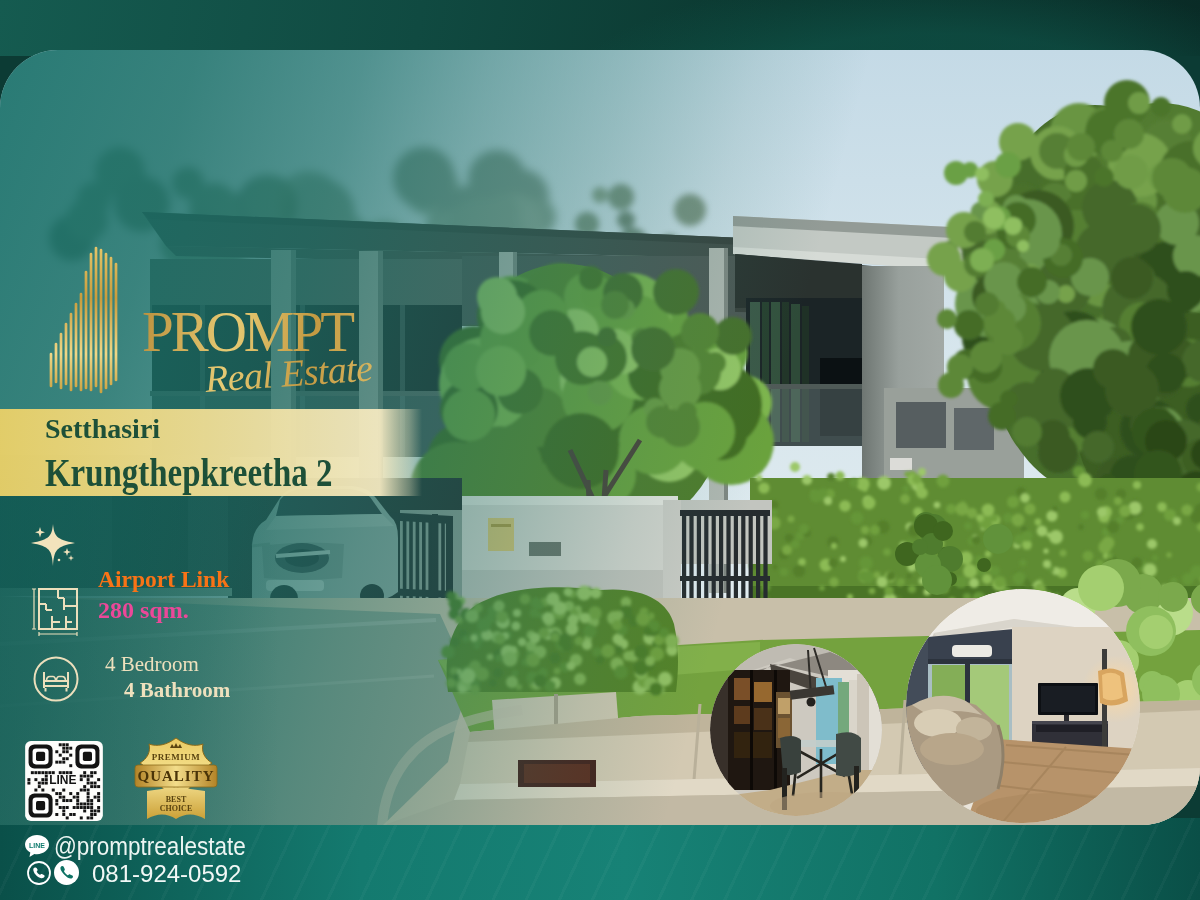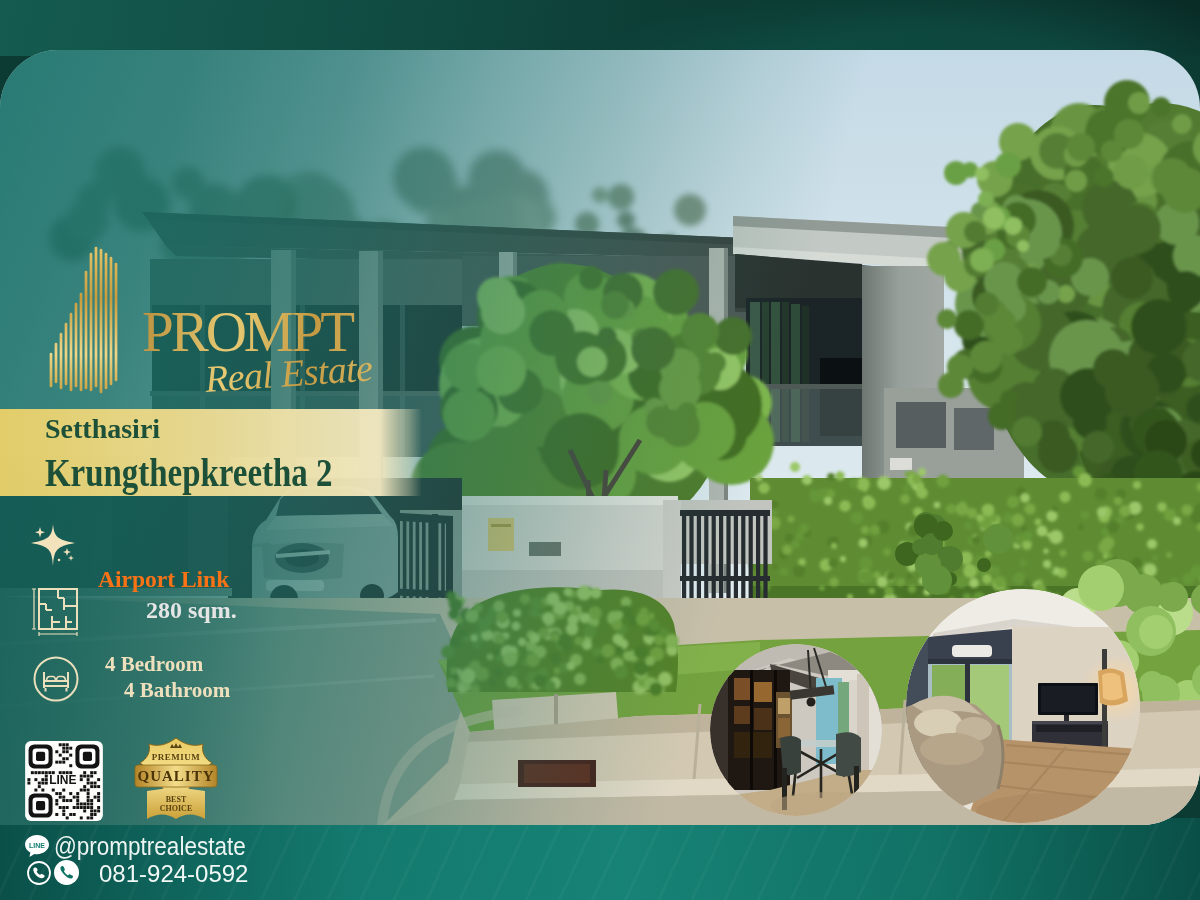--- a/index.html
+++ b/index.html
@@ -1117,31 +1117,31 @@
 
 <svg class="abs" style="left:30px;top:584px;" width="52" height="54" viewBox="0 0 52 54" xmlns="http://www.w3.org/2000/svg">
 <g stroke="#ecdfbc" stroke-width="2" fill="none">
 <rect x="9" y="5" width="38" height="40"></rect>
 <path d="M9,20 L16,20 M16,20 L16,26 M16,26 L22,26 M28,5 L28,14 M28,14 L34,14 M34,14 L34,26 M34,22 L47,22 M22,32 L22,45 M22,38 L30,38 M36,32 L36,45 M36,38 L42,38"></path>
 <path d="M4,5 L4,45 M2,5 L6,5 M2,45 L6,45" stroke-width="1.2"></path>
 <path d="M9,50 L47,50 M9,48 L9,52 M47,48 L47,52" stroke-width="1.2"></path>
 </g>
 </svg>
 
-<div class="abs serif" style="left:98px;top:597px;color:#e5e5e5;font-weight:bold;font-size:24px;margin-left:48px;">280 sqm.</div>
+<div class="abs serif" style="left:98px;top:597px;color:#ec4899;font-weight:bold;font-size:24px;">280 sqm.</div>
 
 <svg class="abs" style="left:32px;top:655px;" width="48" height="48" viewBox="0 0 48 48" xmlns="http://www.w3.org/2000/svg">
 <g stroke="#ecdfbc" stroke-width="2" fill="none">
 <circle cx="24" cy="24" r="21.5"></circle>
 <path d="M12,17 L12,33 M36,17 L36,33 M12,26 L36,26 M12,31 L36,31 M13.5,33 L13.5,36.5 M34.5,33 L34.5,36.5"></path>
 <path d="M14.5,26 Q14.5,21.5 18,21.5 L21,21.5 Q23.6,22 23.6,26 M24.4,26 Q24.4,22 27,21.5 L30,21.5 Q33.5,21.5 33.5,26" stroke-width="1.7"></path>
 </g>
 </svg>
 
-<div class="abs serif" style="left:105px;top:652px;color:#eee0bd;font-weight:bold;font-size:21px;">4 Bedroom</div>
+<div class="abs serif" style="left:105px;top:652px;color:#eee0bd;font-weight:normal;font-size:21px;">4 Bedroom</div>
 <div class="abs serif" style="left:100px;top:678px;color:#eee0bd;font-weight:bold;font-size:21px;margin-left:24px;">4 Bathroom</div>
 
 <div class="abs" style="left:25px;top:741px;"><svg width="78" height="80" viewBox="0 0 68 70" xmlns="http://www.w3.org/2000/svg">
       <rect x="0" y="0" width="68" height="70" rx="5" fill="#fdfdfb"></rect>
       <rect x="3" y="3" width="21" height="21" rx="5" fill="#131313"></rect>
       <rect x="6.5" y="6.5" width="14" height="14" rx="3" fill="#ffffff"></rect>
       <rect x="9.5" y="9.5" width="8" height="8" rx="1.5" fill="#131313"></rect>
       <rect x="44" y="3" width="21" height="21" rx="5" fill="#131313"></rect>
       <rect x="47.5" y="6.5" width="14" height="14" rx="3" fill="#ffffff"></rect>
       <rect x="50.5" y="9.5" width="8" height="8" rx="1.5" fill="#131313"></rect>
@@ -1298,21 +1298,21 @@
 <svg class="abs" style="left:27px;top:861px;" width="24" height="24" viewBox="0 0 24 24" xmlns="http://www.w3.org/2000/svg">
 <circle cx="12" cy="12" r="11" fill="none" stroke="#ffffff" stroke-width="1.8"></circle>
 <path d="M8,6.5 C7.2,6.5 6.3,7.3 6.3,8.4 C6.3,11.8 9.8,15.8 13.6,17 C15.3,17.5 17,16.9 17.5,15.7 C17.8,15 17.5,14.4 16.9,14.1 L14.9,13.1 C14.4,12.9 13.9,13 13.6,13.5 C13.3,13.9 12.9,13.95 12.4,13.6 C11.3,12.9 10.5,12 9.9,10.9 C9.7,10.5 9.8,10.1 10.2,9.8 C10.7,9.4 10.8,9 10.5,8.4 L9.6,6.9 C9.3,6.5 8.7,6.3 8,6.5 Z" fill="#ffffff"></path>
 </svg>
 
 <svg class="abs" style="left:54px;top:860px;" width="25" height="25" viewBox="0 0 25 25" xmlns="http://www.w3.org/2000/svg">
 <circle cx="12.5" cy="12.5" r="12.5" fill="#ffffff"></circle>
 <path d="M8,6 C7.3,6.2 6.5,7 6.4,8 C6.2,11.5 13,18.5 16.8,18.6 C17.9,18.6 18.8,17.8 19,17 C19.1,16.4 18.8,15.9 18.3,15.6 L16,14.4 C15.5,14.2 15,14.3 14.7,14.7 C14.3,15.2 13.8,15.3 13.2,14.9 C12,14.1 10.9,13 10.2,11.8 C9.9,11.3 10,10.8 10.4,10.4 C10.9,10 11,9.5 10.7,9 L9.7,6.8 C9.4,6.2 8.7,5.9 8,6 Z" fill="#0e7264"></path>
 </svg>
 
-<div class="abs" style="left:99px;top:860px;color:#f2f8f6;font-size:24px;">081-924-0592</div>
+<div class="abs" style="left:92px;top:860px;color:#f2f8f6;font-size:24px;">081-924-0592</div>
 
 <div class="abs" style="left:710px;top:644px;width:172px;height:172px;border-radius:50%;overflow:hidden;"><svg width="172" height="172" viewBox="0 0 172 172" xmlns="http://www.w3.org/2000/svg">
 <defs>
         <clipPath id="c1">
           <circle cx="86" cy="86" r="86"></circle>
         </clipPath>
       </defs>
 <g clip-path="url(#c1)">
 <rect x="0" y="0" width="172" height="172" fill="#cdc9c0"></rect>
 <polygon points="0,40 80,14 172,44 172,0 0,0" fill="#bfbbb2"></polygon>

